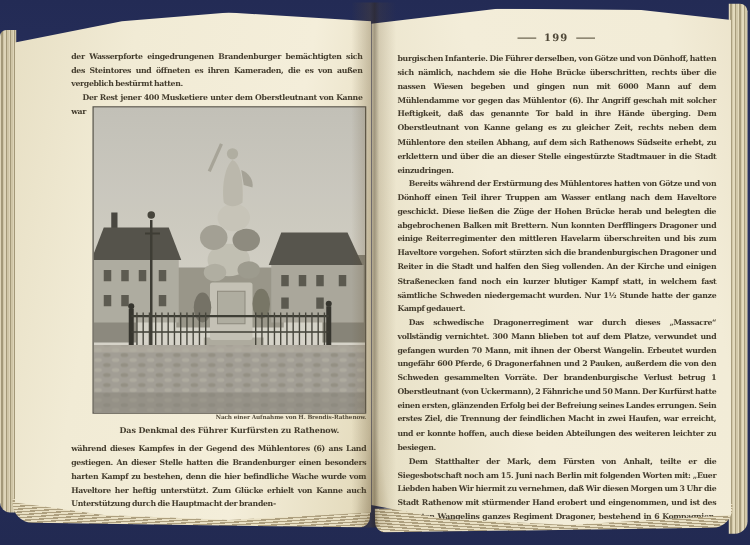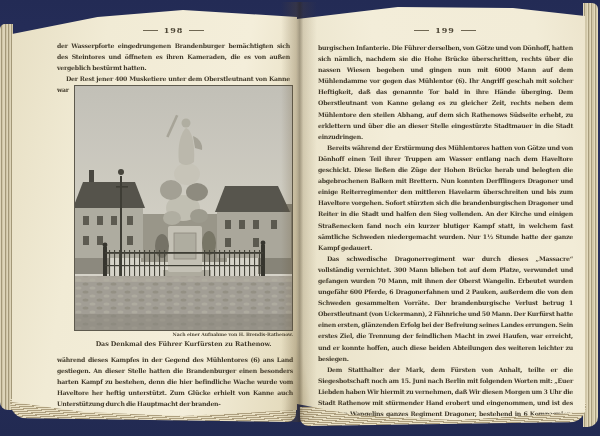--- a/index.html
+++ b/index.html
@@ -75,25 +75,20 @@
 <body>
 
 <div class="book">
 
   <div class="fore-edge-left"></div>
   <div class="fore-edge-right"></div>
   <div class="stack-bottom-left"></div>
   <div class="stack-bottom-right"></div>
 
   <div class="page page-left">
-    <div class="pagenum pagenum-left">
-      <span class="dash"></span>
-      <span class="num">198</span>
-      <span class="dash"></span>
-    </div>
 
     <div class="booktext para-lt">
       <p>der Wasserpforte eingedrungenen Brandenburger bemächtigten sich des Steintores und öffneten es ihren Kameraden, die es von außen vergeblich bestürmt hatten.</p>
       <p class="indent">Der Rest jener 400 Musketiere unter dem Oberstleutnant von Kanne war</p>
     </div>
 
     <div class="figure">
       <div class="photo">
         <svg width="217" height="244" viewBox="0 0 217 244" xmlns="http://www.w3.org/2000/svg">
           <defs>

